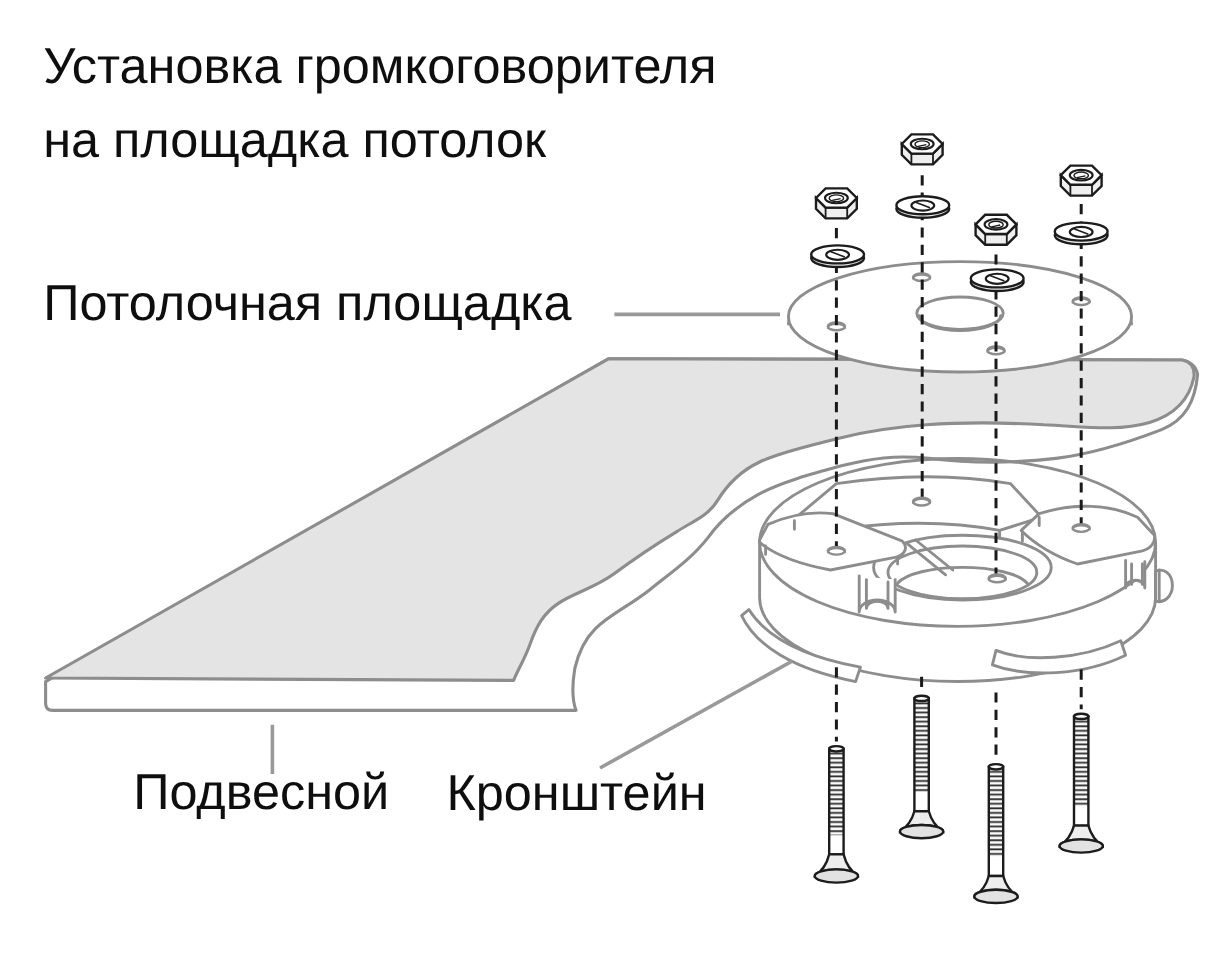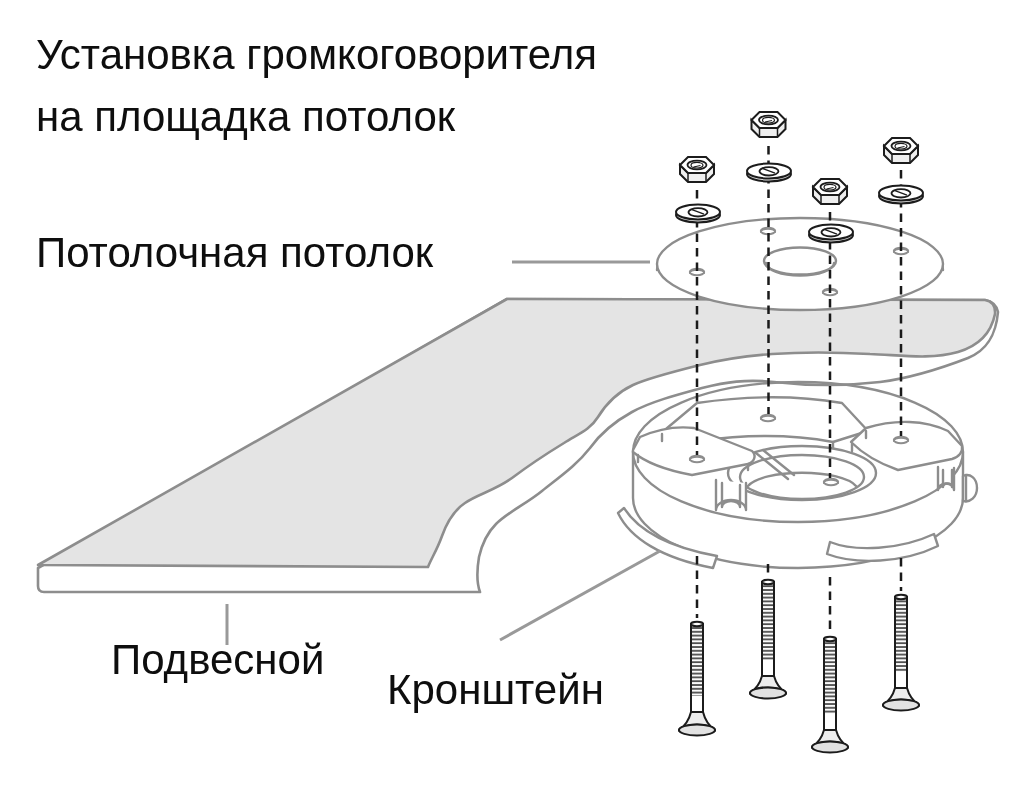--- a/index.html
+++ b/index.html
@@ -10,21 +10,21 @@
     overflow:hidden;
     font-family:"Liberation Sans", sans-serif;
     color:#0e0e0e;
     text-decoration:underline;
   }
   .diagram-svg{position:absolute;left:0;top:0;}
   .txt{position:absolute;white-space:nowrap;color:#0e0e0e;}
   .title{left:36px;top:24px;font-size:42px;line-height:62px;}
   .lbl-plate{left:36px;top:232px;font-size:42px;line-height:42px;}
   .lbl-ceiling{left:111px;top:631px;font-size:42px;line-height:58px;}
-  .lbl-bracket{left:387px;top:640px;font-size:42px;line-height:42px;margin-top:29px;}
+  .lbl-bracket{left:372px;top:640px;font-size:42px;line-height:42px;}
   .txt span{display:block;}
 </style>
 </head>
 <body>
 
 <div class="page">
 
   <svg class="diagram-svg" width="1024" height="800" viewBox="0 0 1024 800">
     <defs>
       <pattern id="thr" width="12" height="3.8" patternUnits="userSpaceOnUse">
@@ -186,21 +186,21 @@
       <path d="M 895,688 Q 892,699 883,705 A 18,5.5 0 0 1 919,705 Q 910,699 907,688 Z" fill="#ededed"></path>
       <ellipse cx="901" cy="705" rx="18" ry="5.5" fill="#e2e2e2"></ellipse>
     </g>
   </svg>
 
   <div class="txt title">
     <span>Установка громкоговорителя</span>
     <span>на площадка потолок</span>
   </div>
 
-  <div class="txt lbl-plate">Потолочная потолок</div>
+  <div class="txt lbl-plate">Потолочная площадка</div>
 
   <div class="txt lbl-ceiling">
     <span>Подвесной</span>
   </div>
 
   <div class="txt lbl-bracket">Кронштейн</div>
 
 </div>
 
 </body></html>

